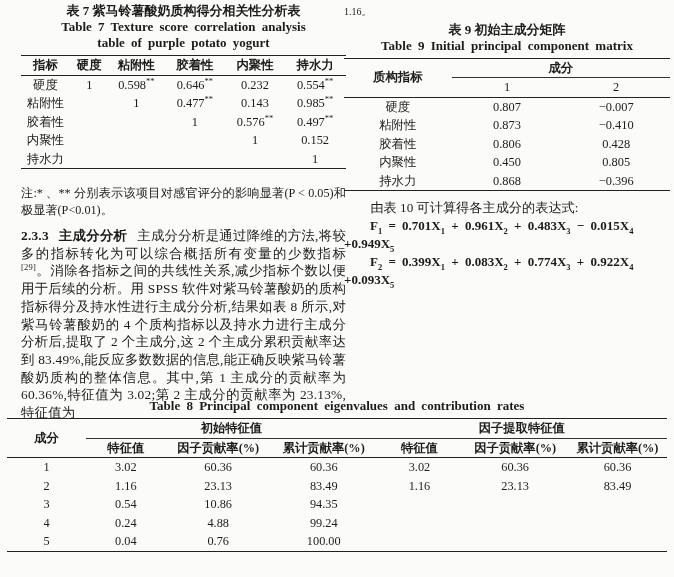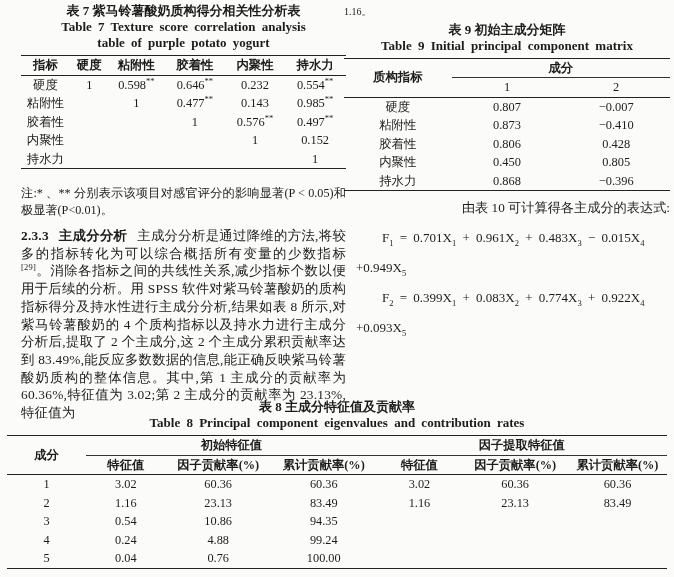--- a/index.html
+++ b/index.html
@@ -28,22 +28,22 @@
   th.grp { border-bottom:1px solid #333; }
   sup, sub { font-size:8.5px; line-height:0; }
 
   .note { margin-top:16px; font-size:12.2px; line-height:16.5px; text-align:justify; }
   .body-para { margin:9px 0 0; font-size:13.4px; line-height:17.7px; text-align:justify; letter-spacing:0.2px; }
   .sec-head { font-weight:bold; margin-right:10px; }
   .cont-line { margin:1px 0 0; font-size:10px; line-height:17.7px;font-family:Liberation Serif, serif; }
   .indent { text-indent:2em; }
   .t9-titles { margin-top:0; }
   #t9 { margin-top:4px; }
-  .expr-intro { margin:8px 0 0; font-size:13.2px; line-height:17.5px;text-align:right; }
-  .formula { margin:12px; font-size:13px; font-weight:normal; line-height:18.2px; word-spacing:3px; }
+  .expr-intro { margin:8px 0 0; font-size:13.2px; line-height:17.5px; }
+  .formula { margin:0; font-size:13px; font-weight:bold; line-height:18.2px; word-spacing:3px; }
   #t8 { margin-top:4px; }
   #t8 th, #t8 td { font-size:12.3px; }
   #t7 { margin-top:4px; }
 </style>
 </head>
 <body>
 
 <div class="col" id="left-col">
   <p class="tbl-title-zh">表 7  紫马铃薯酸奶质构得分相关性分析表</p>
   <p class="tbl-title-en">Table 7  Texture score correlation analysis</p>
@@ -173,21 +173,20 @@
   </table>
 
   <p class="expr-intro indent">由表 10 可计算得各主成分的表达式:</p>
   <p class="formula indent"><span>F</span><sub>1</sub><span> = 0.701X</span><sub>1</sub><span> + 0.961X</span><sub>2</sub><span> + 0.483X</span><sub>3</sub><span> − 0.015X</span><sub>4</sub></p>
   <p class="formula"><span>+0.949X</span><sub>5</sub></p>
   <p class="formula indent"><span>F</span><sub>2</sub><span> = 0.399X</span><sub>1</sub><span> + 0.083X</span><sub>2</sub><span> + 0.774X</span><sub>3</sub><span> + 0.922X</span><sub>4</sub></p>
   <p class="formula"><span>+0.093X</span><sub>5</sub></p>
 </div>
 
 <div id="bottom-block">
-  <p class="tbl-title-zh">表 8  主成分特征值及贡献率</p>
   <p class="tbl-title-en">Table 8  Principal component eigenvalues and contribution rates</p>
 
   <table class="sci" id="t8">
     <colgroup>
         <col style="width:12%">
         <col style="width:12%">
         <col style="width:16%">
         <col style="width:16%">
         <col style="width:13%">
         <col style="width:16%">

